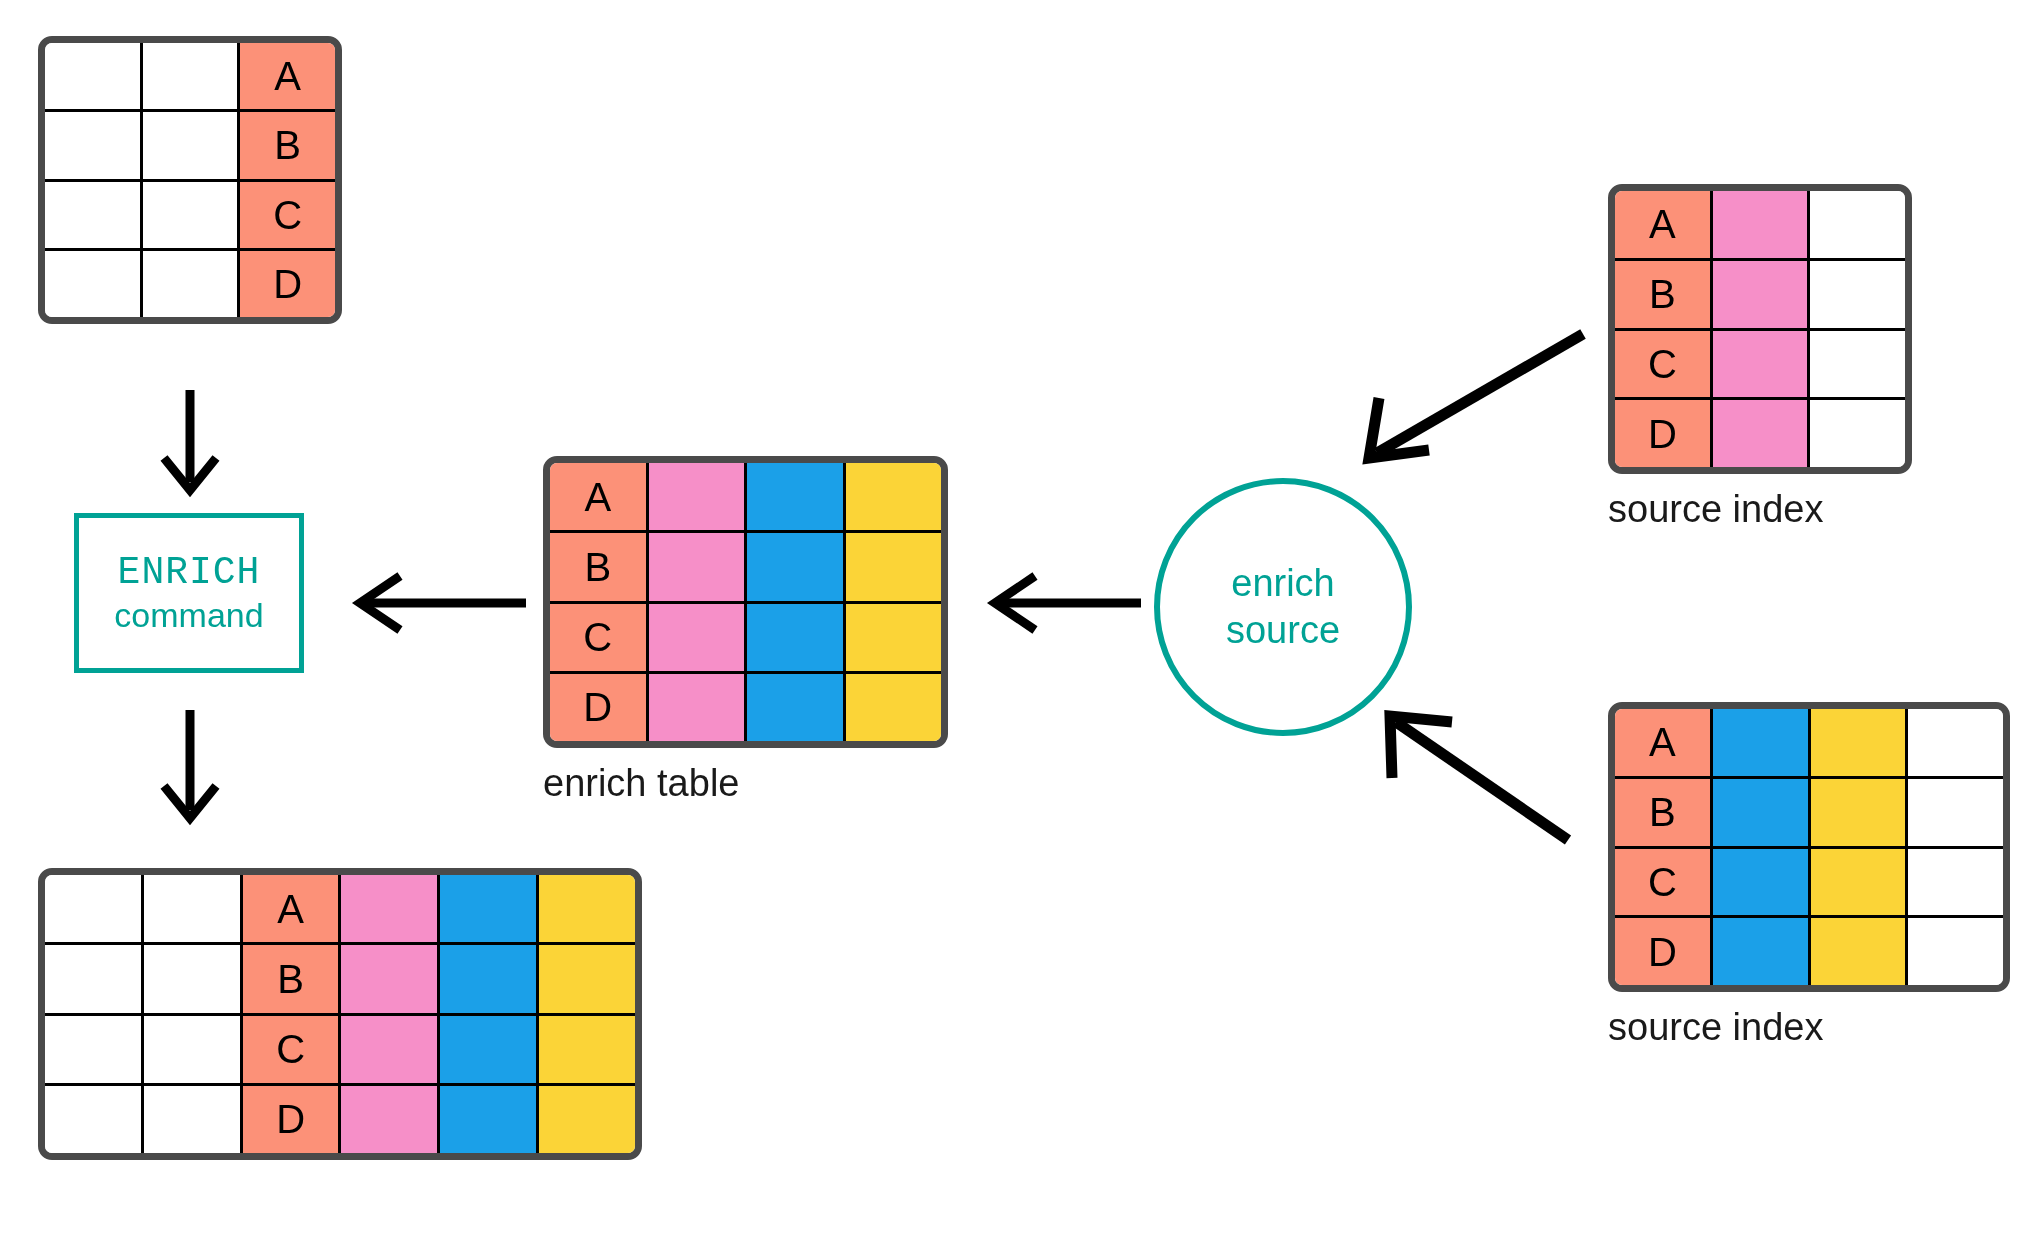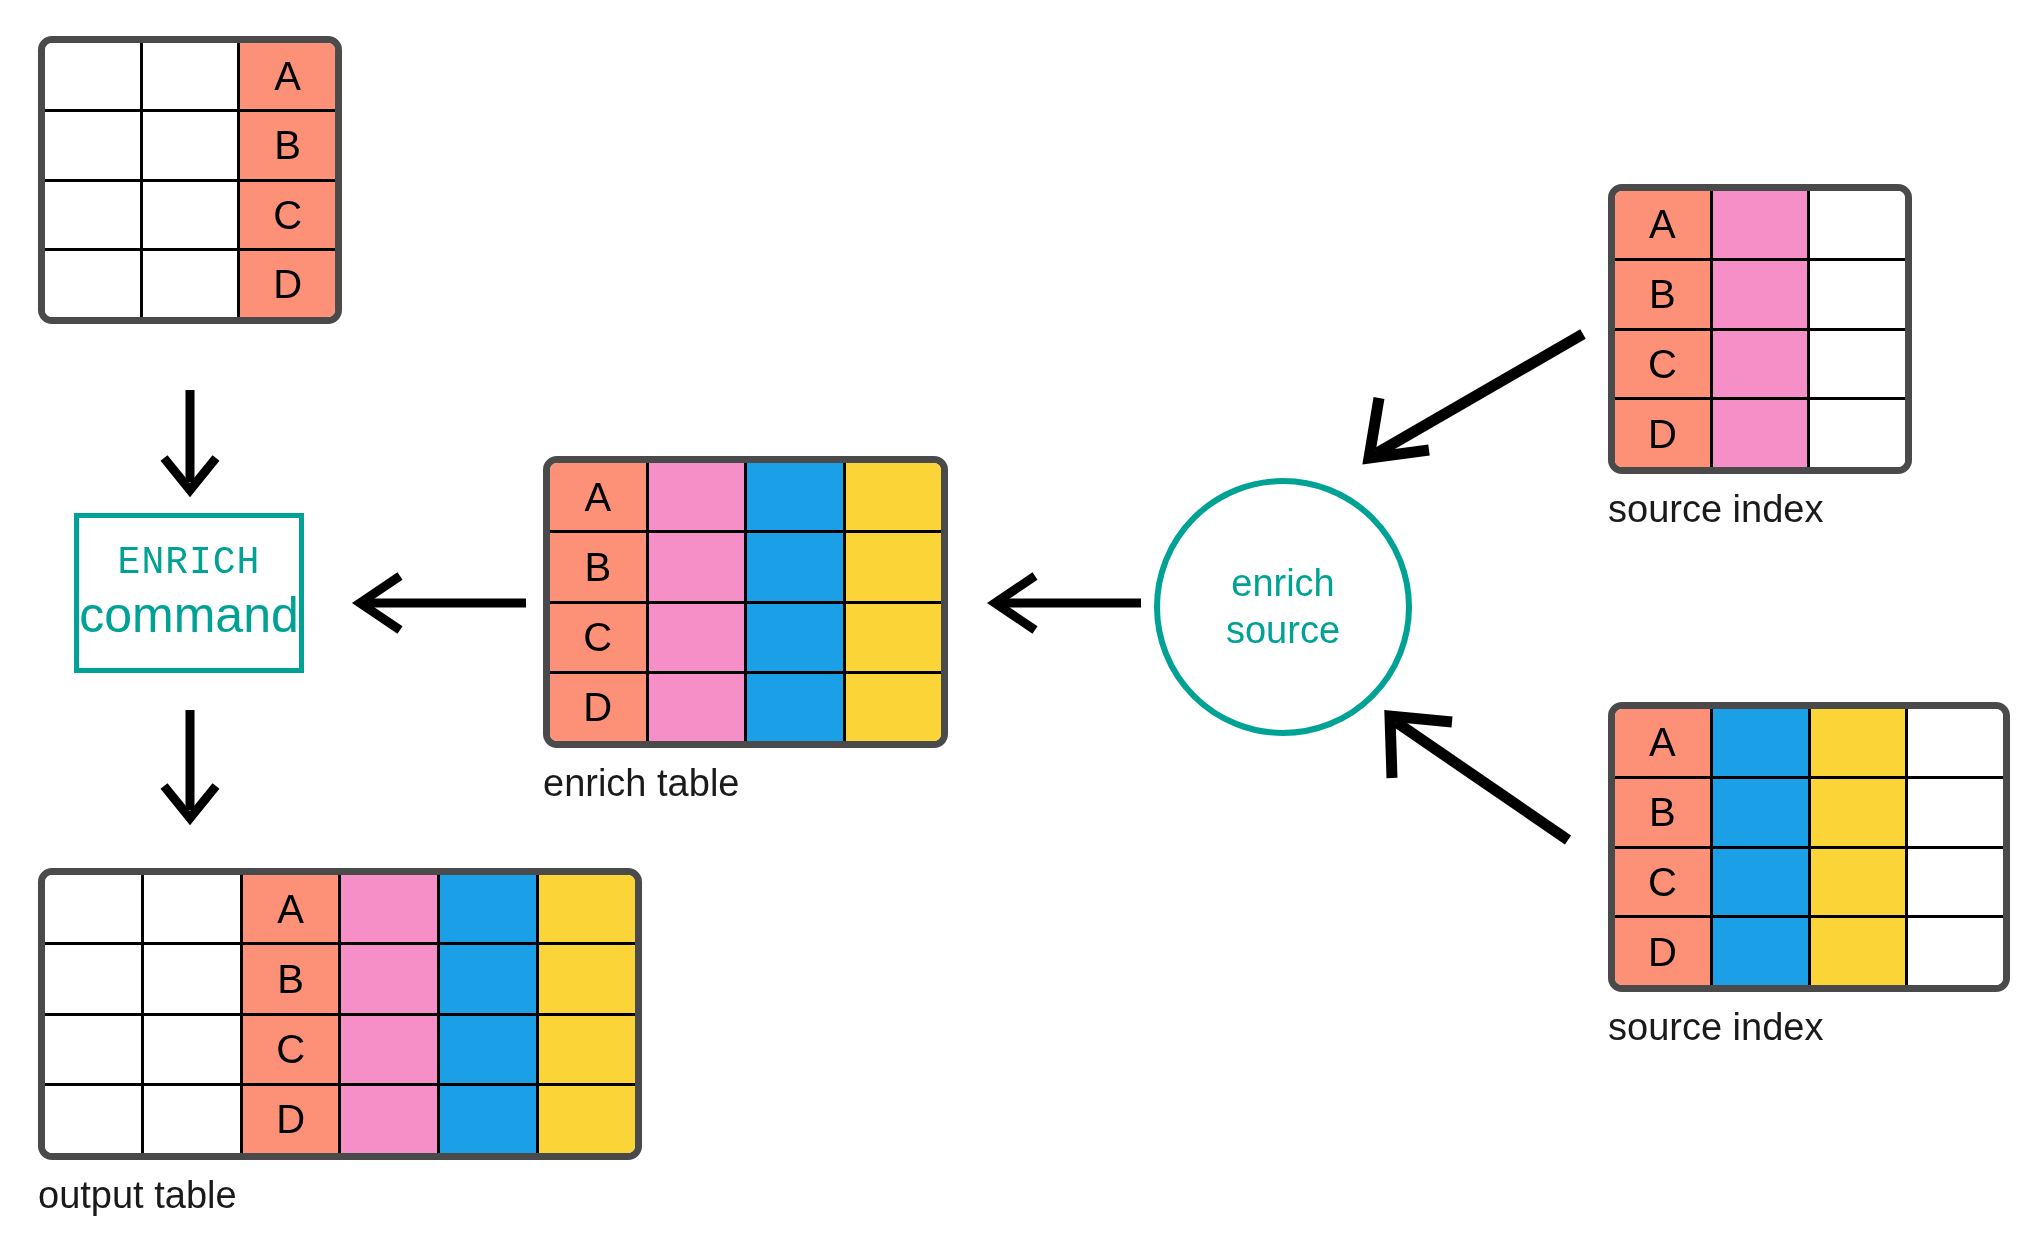--- a/index.html
+++ b/index.html
@@ -71,21 +71,21 @@
   }
   .enrich-mono {
     font-family: "Liberation Mono", monospace;
     font-size: 38px;
     color: #00a295;
     line-height: 1.18;
     letter-spacing: 1px;
   }
   .enrich-sans {
     font-family: "Liberation Sans", sans-serif;
-    font-size: 50px;
+    font-size: 34px;
     color: #00a295;
     line-height: 1.18;
   }
 
   
   .policy-circle {
     position: absolute;
     border: 6px solid #00a295;
     border-radius: 50%;
     box-sizing: border-box;
@@ -168,21 +168,20 @@
       </div>
       <div class="row">
         <div class="cell" style="background: rgb(255, 255, 255); flex: 1 1 0px;"></div>
         <div class="cell" style="background: rgb(255, 255, 255); flex: 1 1 0px;"></div>
         <div class="cell" style="background: rgb(252, 145, 120); flex: 1 1 0px;">D</div>
         <div class="cell" style="background: rgb(246, 143, 200); flex: 1 1 0px;"></div>
         <div class="cell" style="background: rgb(27, 160, 232); flex: 1 1 0px;"></div>
         <div class="cell" style="background: rgb(251, 212, 55); flex: 1 1 0px;"></div>
       </div>
     </div>
-  <div class="caption">output table</div>
 </div>
 
 <div class="tbl-wrap" style="left:543px; top:456px;">
   <div class="tbl" id="enrich-index" style="width:405px; height:292px;">
       <div class="row">
         <div class="cell" style="background: rgb(252, 145, 120); flex: 1 1 0px;">A</div>
         <div class="cell" style="background: rgb(246, 143, 200); flex: 1 1 0px;"></div>
         <div class="cell" style="background: rgb(27, 160, 232); flex: 1 1 0px;"></div>
         <div class="cell" style="background: rgb(251, 212, 55); flex: 1 1 0px;"></div>
       </div>

